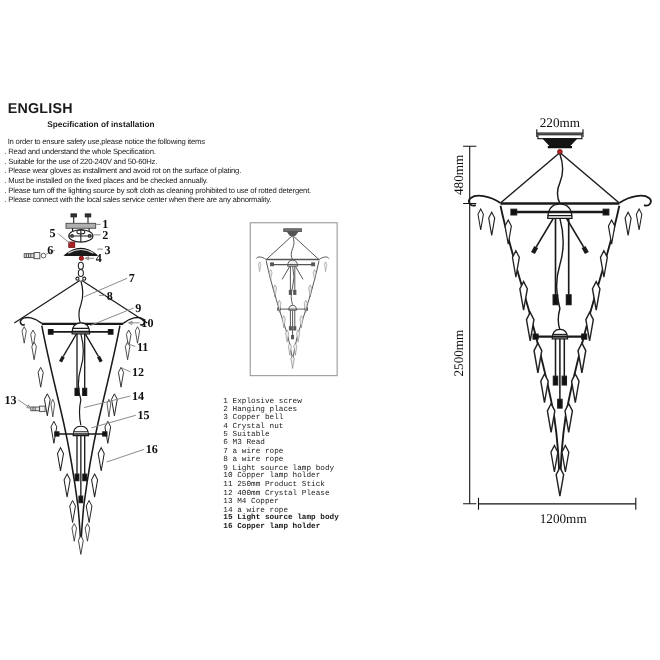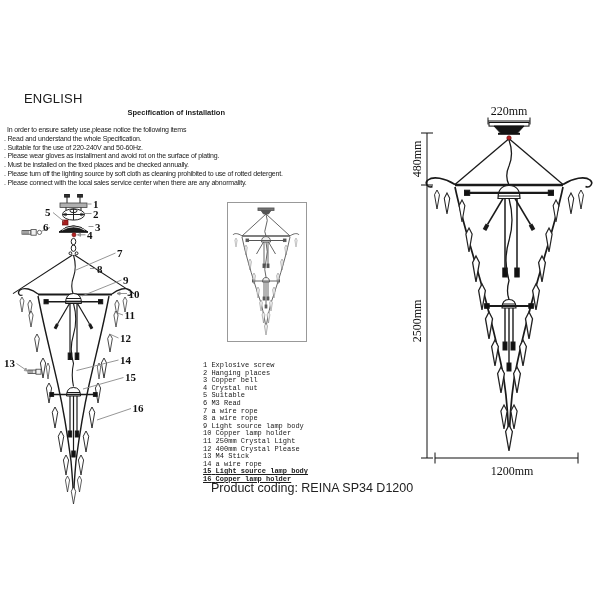--- a/index.html
+++ b/index.html
@@ -1,24 +1,24 @@
 <!DOCTYPE html>
 <html><head>
 <meta charset="utf-8">
 <style>
   html,body{margin:0;padding:0;background:#fff;}
   #page{position:relative;width:600px;height:600px;background:#ffffff;overflow:hidden;
         font-family:"Liberation Sans",sans-serif;color:#1a1a1a;}
   .abs{position:absolute;}
-  #english{left:24px;top:91px;font-size:13px;font-weight:normal;letter-spacing:.2px;}
-  #spec-title{left:43px;top:108px;width:182px;text-align:right;font-size:7.5px;font-weight:bold;}
+  #english{left:7px;top:91px;font-size:13px;font-weight:bold;letter-spacing:.2px;}
+  #spec-title{left:43px;top:108px;width:182px;text-align:left;font-size:7.5px;font-weight:bold;}
   #instructions{left:4px;top:126px;width:400px;font-size:7px;line-height:8.8px;letter-spacing:-.2px;}
   #parts-list{left:203px;top:343px;width:130px;font-family:"Liberation Mono",monospace;
               font-size:7px;line-height:7.6px;white-space:nowrap;margin-top:19px;}
-  .part-row.bold{font-weight:bold;text-decoration:underline;}
+  .part-row.bold{font-weight:bold;}
   #product-coding{left:211px;top:481px;font-size:12.5px;color:#222;}
   #mini-box{left:227px;top:202px;width:78px;height:138px;border:1px solid #999;background:#fff;}
   svg text.dim{font-family:"Liberation Serif",serif;font-size:12px;fill:#111;}
   svg text.callout{font-family:"Liberation Serif",serif;font-size:11px;font-weight:bold;fill:#111;}
   .ln{stroke:#1a1a1a;fill:none;}
   .leader{stroke:#8a8a8a;stroke-width:.9;fill:none;}
 </style>
 </head>
 <body>
 
@@ -270,23 +270,23 @@
     <div class="part-row"><span>1</span> <span>Explosive screw</span></div>
     <div class="part-row"><span>2</span> <span>Hanging places</span></div>
     <div class="part-row"><span>3</span> <span>Copper bell</span></div>
     <div class="part-row"><span>4</span> <span>Crystal nut</span></div>
     <div class="part-row"><span>5</span> <span>Suitable</span></div>
     <div class="part-row"><span>6</span> <span>M3 Read</span></div>
     <div class="part-row"><span>7</span> <span>a wire rope</span></div>
     <div class="part-row"><span>8</span> <span>a wire rope</span></div>
     <div class="part-row"><span>9</span> <span>Light source lamp body</span></div>
     <div class="part-row"><span>10</span> <span>Copper lamp holder</span></div>
-    <div class="part-row"><span>11</span> <span>250mm Crystal Light</span></div>
+    <div class="part-row"><span>11</span> <span>250mm Product Stick</span></div>
     <div class="part-row"><span>12</span> <span>400mm Crystal Please</span></div>
-    <div class="part-row"><span>13</span> <span>M4 Stick</span></div>
+    <div class="part-row"><span>13</span> <span>M4 Copper</span></div>
     <div class="part-row"><span>14</span> <span>a wire rope</span></div>
     <div class="part-row bold"><span>15</span> <span>Light source lamp body</span></div>
     <div class="part-row bold"><span>16</span> <span>Copper lamp holder</span></div>
   </div>
 
   <svg class="abs" style="left:405px;top:95px;" width="195" height="390" viewBox="0 0 195 390">
 
     <text class="dim" x="104" y="20" text-anchor="middle">220mm</text>
     <g stroke="#111">
       <line x1="83" y1="26" x2="125" y2="26"></line>
@@ -389,15 +389,14 @@
     </g>
 
     <g stroke="#111">
       <line x1="30" y1="363" x2="173" y2="363" stroke-width="1.2"></line>
       <line x1="30" y1="357.5" x2="30" y2="368.5"></line>
       <line x1="173" y1="357.5" x2="173" y2="368.5"></line>
     </g>
     <text class="dim" x="107" y="380" text-anchor="middle">1200mm</text>
   </svg>
 
-  <div class="abs" id="product-coding">Product coding: REINA SP34 D1200</div>
 
 </div>
 
 </body></html>

